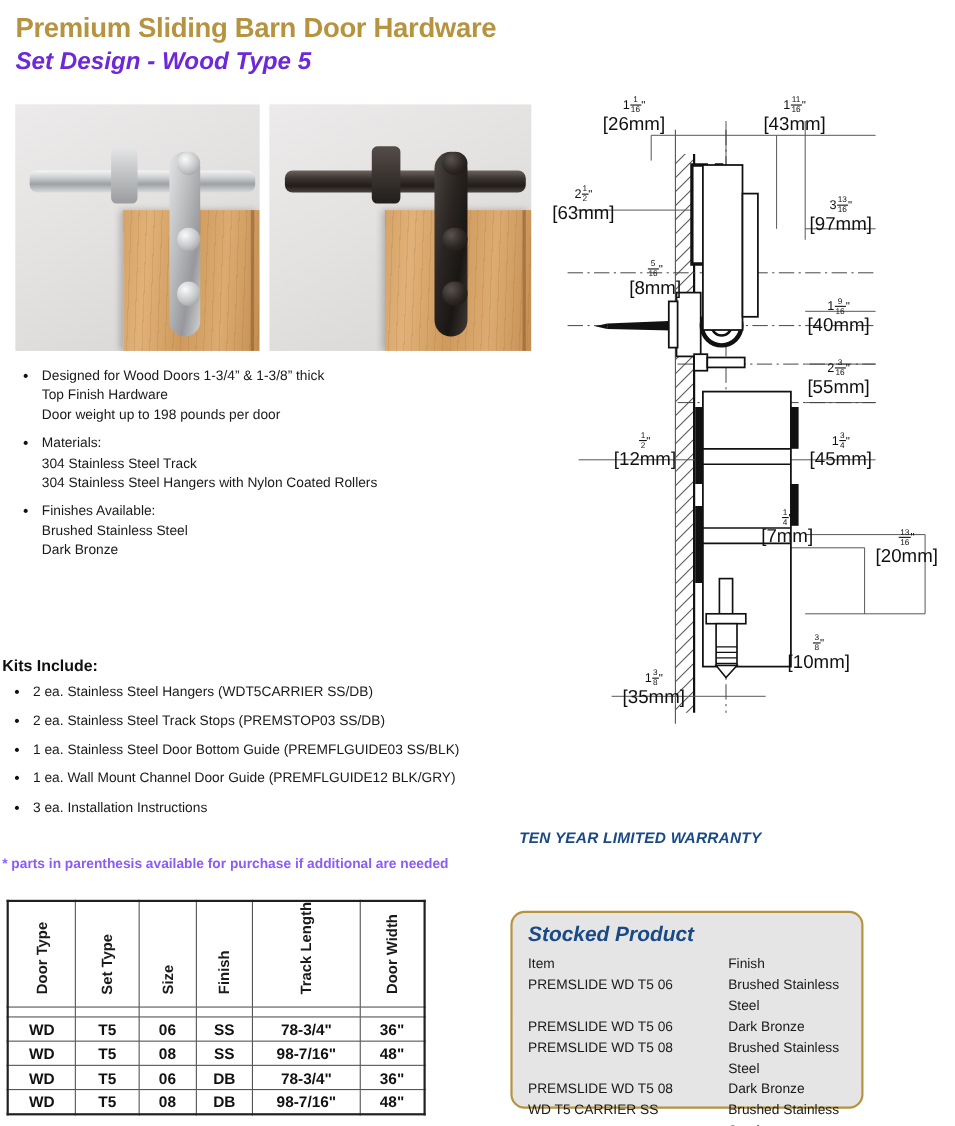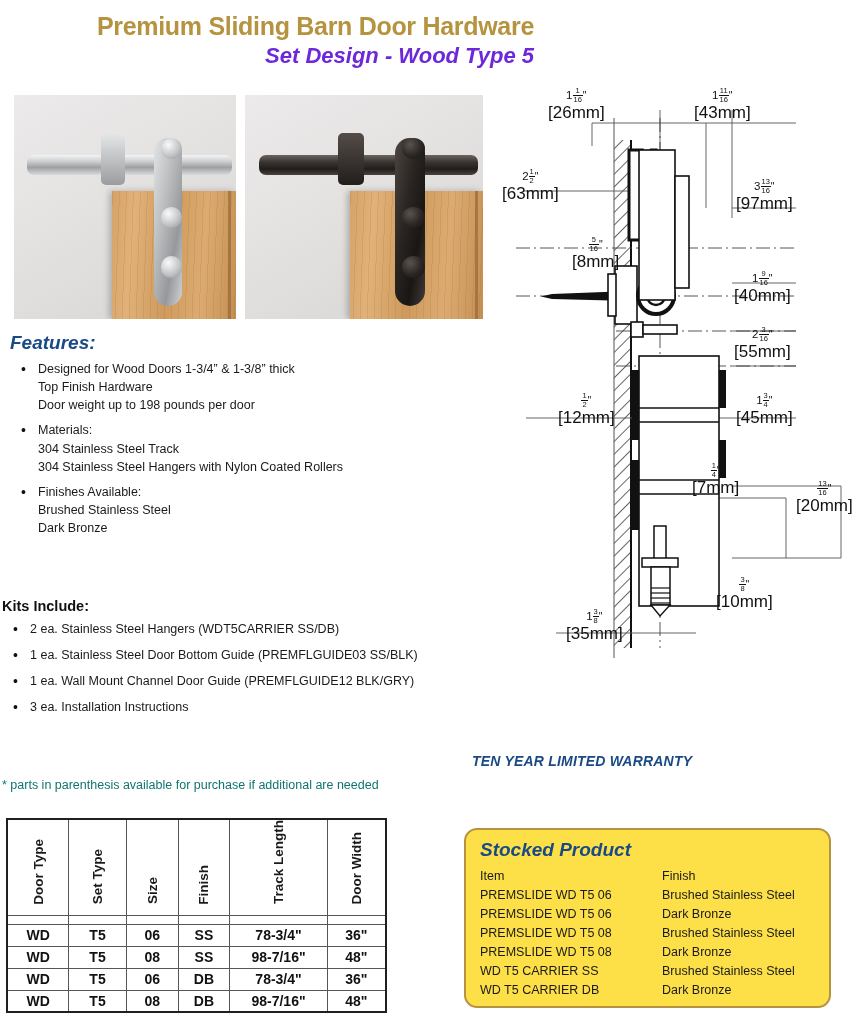--- a/index.html
+++ b/index.html
@@ -6,21 +6,21 @@
   body {
     width: 868px; height: 1024px;
     background: #ffffff;
     font-family: "Liberation Sans", sans-serif;
     position: relative;
     overflow: hidden;
     color: #1a1a1a;
   }
 
   
-  #header { position: absolute; left: 14px; top: 12px; width: 520px; text-align: right; }
+  #header { position: absolute; left: 14px; top: 12px; width: 520px; }
   #title-main {
     font-size: 25px; font-weight: bold; color: #b5933f;
     letter-spacing: -0.3px; line-height: 1.12;
   }
   #title-sub {
     font-size: 22px; font-weight: bold; font-style: italic;
     color: #6d28d9; line-height: 1.25; margin-top: 2px;
   }
 
   
@@ -89,21 +89,21 @@
   .sub-line { display: block; }
 
   #kits-head {
     position: absolute; left: 2px; top: 598px;
     font-size: 14.5px; font-weight: bold; color: #111;
   }
   #kits { position: absolute; left: 2px; top: 620px; width: 450px; }
   #kits li { margin-bottom: 8px; font-size: 12.5px; }
   #kits-note {
     position: absolute; left: 2px; top: 778px;
-    font-size: 12.5px; color: #0f766e;
+    font-size: 12.5px; color: #8b5cf6; font-weight: bold;
   }
 
   
   #spec-table {
     position: absolute; left: 6px; top: 818px;
     width: 381px; border-collapse: collapse;
     border: 2px solid #231f20; background: #fff;
   }
   #spec-table td, #spec-table th { border: 1px solid #555; padding: 0; }
   .vhead {
@@ -124,23 +124,23 @@
   .c4 { width: 52px; } .c5 { width: 98px; } .c6 { width: 59px; }
 
   
   #warranty {
     position: absolute; left: 472px; top: 753px;
     font-size: 14px; font-weight: bold; font-style: italic;
     color: #1a4a86; letter-spacing: .2px;
   }
   #stocked-box {
     position: absolute; left: 464px; top: 828px;
-    width: 367px; height: 180px;
+    width: 321px; height: 180px;
     border: 2px solid #b5933f; border-radius: 13px;
-    background: #fde047; padding: 9px 14px;
+    background: #e5e5e5; padding: 9px 14px;
   }
   #stocked-title {
     font-size: 19px; font-weight: bold; font-style: italic;
     color: #1a4a86; margin-bottom: 6px;
   }
   .sp-grid { display: grid; grid-template-columns: 182px auto; }
   .sp-grid div { font-size: 12.5px; line-height: 1.52; }
   .sp-hdr { font-weight: normal; }
 
   
@@ -180,21 +180,20 @@
     </div>
   <div class="ph-rail rail-db"></div>
   <div class="ph-bracket brk-db"></div>
   <div class="ph-strap strap-db"></div>
   <div class="ph-wheel wheel-db" style="left:66%;top:19%;width:9.5%;height:9.5%;"></div>
   <div class="ph-wheel wheel-db" style="left:66%;top:50%;width:9.5%;height:9.5%;"></div>
   <div class="ph-wheel wheel-db" style="left:66%;top:72%;width:9.5%;height:9.5%;"></div>
 </div>
 
 <div id="features">
-  <div class="sec-head">Features:</div>
   <ul class="bullets">
     <li>
       <span class="sub-line">Designed for Wood Doors 1-3/4” &amp; 1-3/8” thick</span>
       <span class="sub-line">Top Finish Hardware</span>
       <span class="sub-line">Door weight up to 198 pounds per door</span>
     </li>
     <li>
       <span class="sub-line">Materials:</span>
       <span class="sub-line">304 Stainless Steel Track</span>
       <span class="sub-line">304 Stainless Steel Hangers with Nylon Coated Rollers</span>
@@ -203,20 +202,21 @@
       <span class="sub-line">Finishes Available:</span>
       <span class="sub-line">Brushed Stainless Steel</span>
       <span class="sub-line">Dark Bronze</span>
     </li>
   </ul>
 </div>
 
 <div id="kits-head">Kits Include:</div>
 <ul class="bullets" id="kits">
   <li>2 ea. Stainless Steel Hangers (WDT5CARRIER SS/DB)</li>
+  <li>2 ea. Stainless Steel Track Stops (PREMSTOP03 SS/DB)</li>
   <li>1 ea. Stainless Steel Door Bottom Guide (PREMFLGUIDE03 SS/BLK)</li>
   <li>1 ea. Wall Mount Channel Door Guide (PREMFLGUIDE12 BLK/GRY)</li>
   <li>3 ea. Installation Instructions</li>
 </ul>
 <div id="kits-note">* parts in parenthesis available for purchase if additional are needed</div>
 
 <table id="spec-table">
   <tbody>
       <tr>
     <th class="vhead c1"><span>Door Type</span></th>

